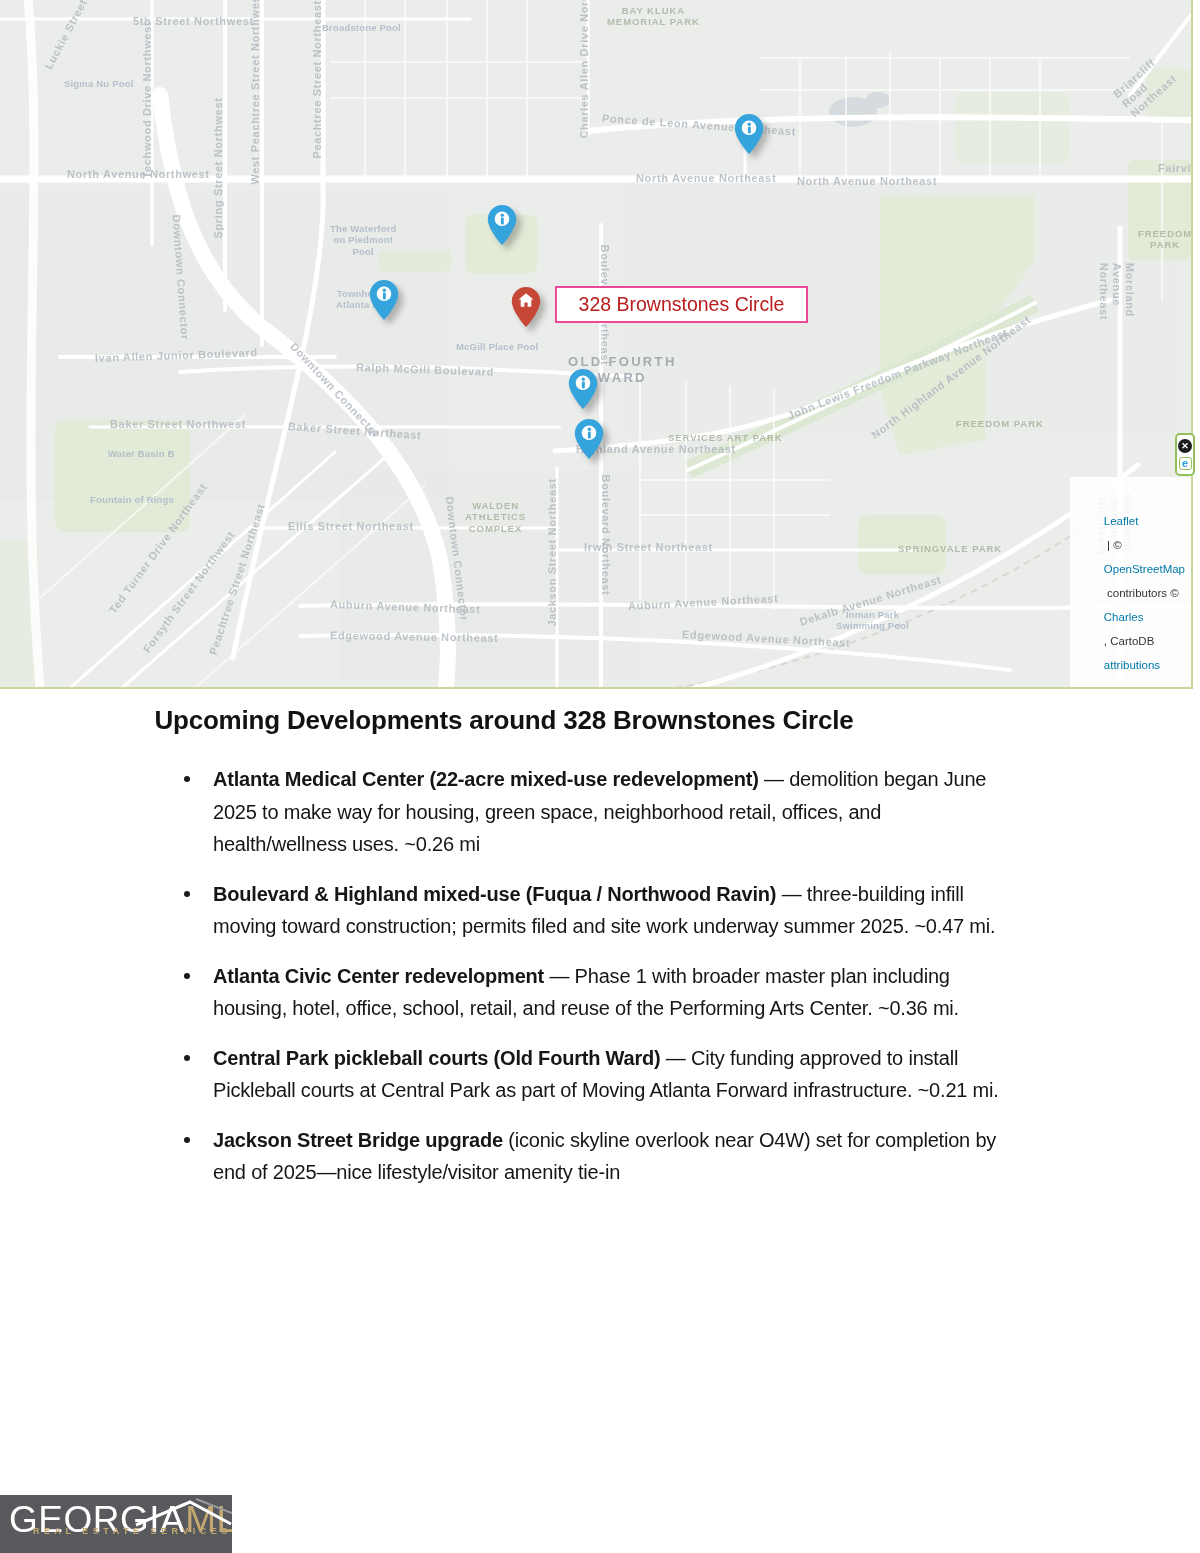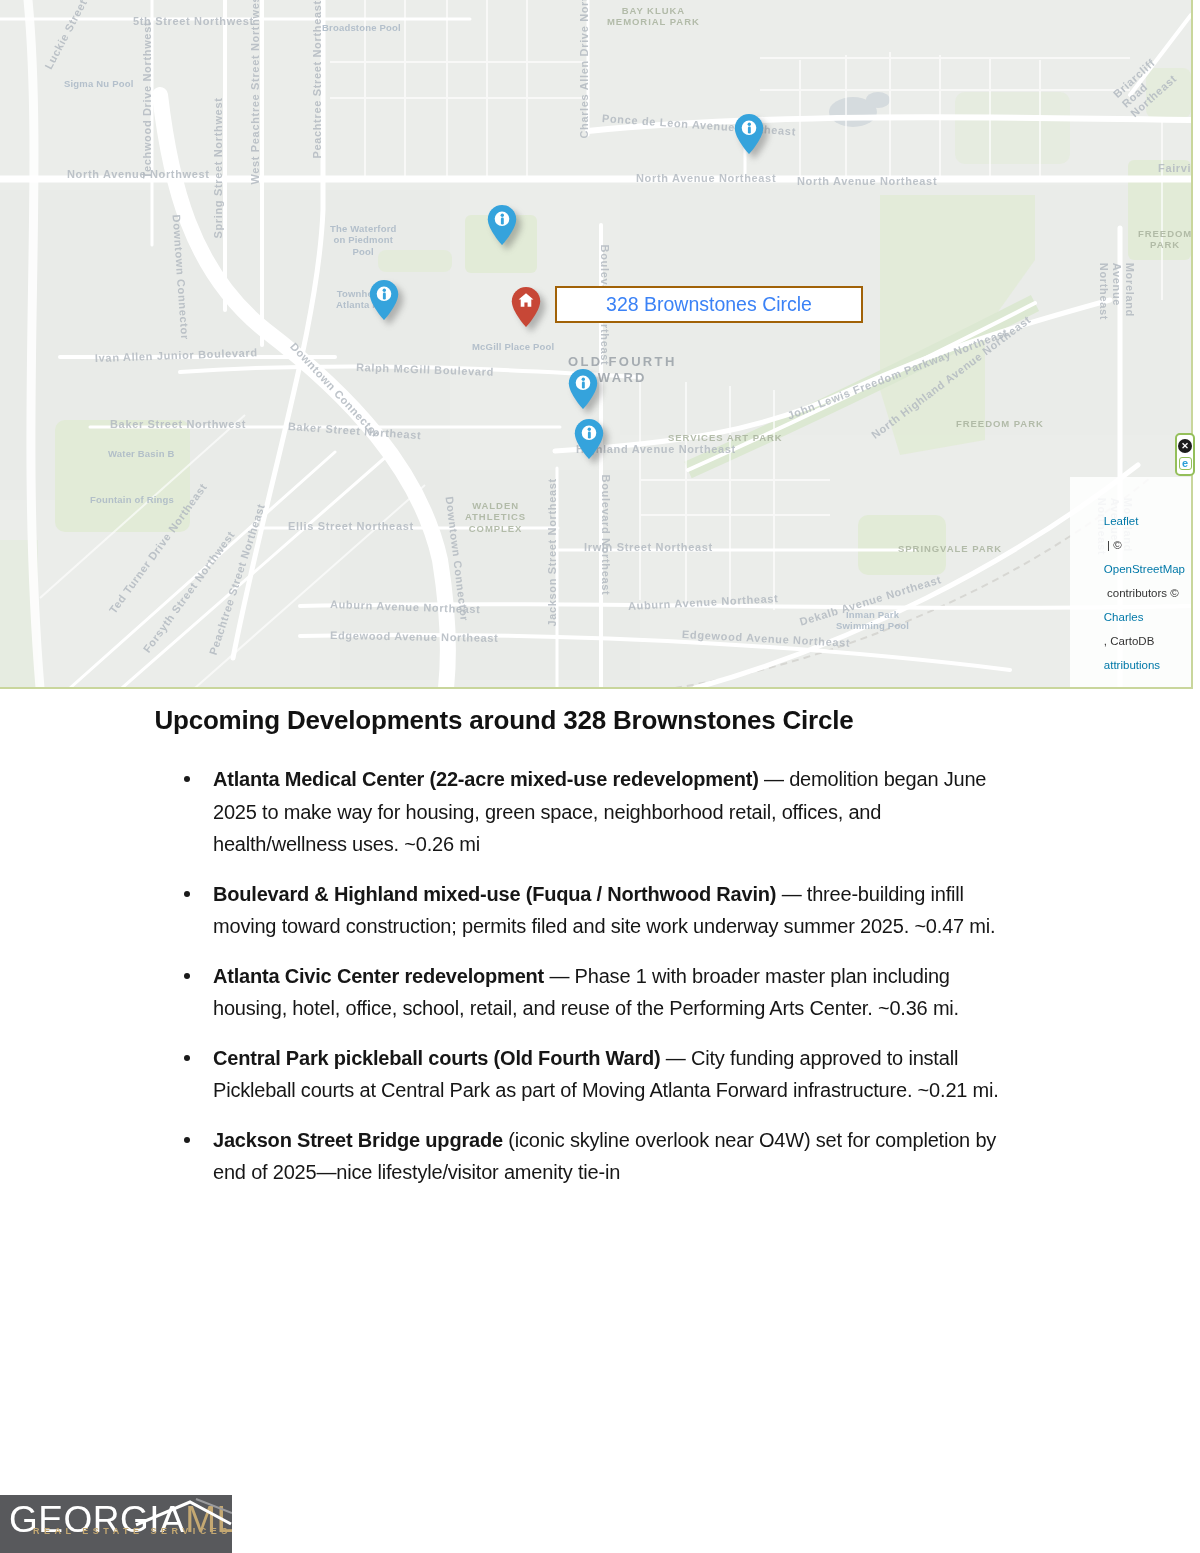--- a/index.html
+++ b/index.html
@@ -13,23 +13,23 @@
   .maplabel{position:absolute;font-size:11px;color:#b3bac1;letter-spacing:.06em;
             white-space:pre-line;line-height:1.2;transform-origin:0 50%;font-weight:bold;opacity:.85;}
   .maplabel.park{color:#a9b39e;font-size:9.5px;letter-spacing:.1em;text-align:center;}
   .maplabel.pool{color:#aab8c6;font-size:9.5px;text-align:center;letter-spacing:.02em;}
   .maplabel.district{color:#9aa1a8;font-size:13px;letter-spacing:.18em;text-align:center;}
 
   .pin{position:absolute;width:30px;height:42px;margin:-15px 0 0 -15px;
        filter:drop-shadow(5px 5px 3px rgba(70,70,70,.35));}
   .pin svg{display:block;}
 
-  .addr-label{position:absolute;left:555px;top:286px;width:308px;height:37px;background:#fff;
-              border:2px solid #a16207;box-sizing:border-box;display:flex;align-items:center;
-              justify-content:center;font-size:19.5px;color:#3b82f6;}
+  .addr-label{position:absolute;left:555px;top:286px;width:253px;height:37px;background:#fff;
+              border:2px solid #ec4899;box-sizing:border-box;display:flex;align-items:center;
+              justify-content:center;font-size:19.5px;color:#b91c1c;}
 
   .attribution{position:absolute;right:0;bottom:0;background:rgba(255,255,255,.85);
                font-size:11.5px;padding:2px 6px 4px 8px;color:#333;white-space:pre;}
   .attribution .link{color:#0078a8;}
 
   
   .ext-badge{position:absolute;left:1175px;top:433px;width:20px;height:43px;background:#fff;
              border:2px solid #94bf5a;border-radius:5px;box-sizing:border-box;display:flex;
              flex-direction:column;align-items:center;justify-content:space-evenly;z-index:30;}
   .ext-close{width:14px;height:14px;border-radius:50%;background:#1c1c1c;color:#fff;font-size:9px;
@@ -244,21 +244,21 @@
 
         <div class="maplabel pool" style="left: 322px; top: 22px;">Broadstone Pool</div>
 
         <div class="maplabel pool" style="left: 330px; top: 223px;">The Waterford
 on Piedmont
 Pool</div>
 
         <div class="maplabel pool" style="left: 336px; top: 288px;">Townhomes
 Atlanta Pool</div>
 
-        <div class="maplabel pool" style="left: 456px; top: 341px; margin-left: 16px;">McGill Place Pool</div>
+        <div class="maplabel pool" style="left: 456px; top: 341px;">McGill Place Pool</div>
 
         <div class="maplabel pool" style="left: 108px; top: 448px;">Water Basin B</div>
 
         <div class="maplabel pool" style="left: 90px; top: 494px;">Fountain of Rings</div>
 
         <div class="maplabel pool" style="left: 836px; top: 609px;">Inman Park
 Swimming Pool</div>
       </div>
 
     <div>

